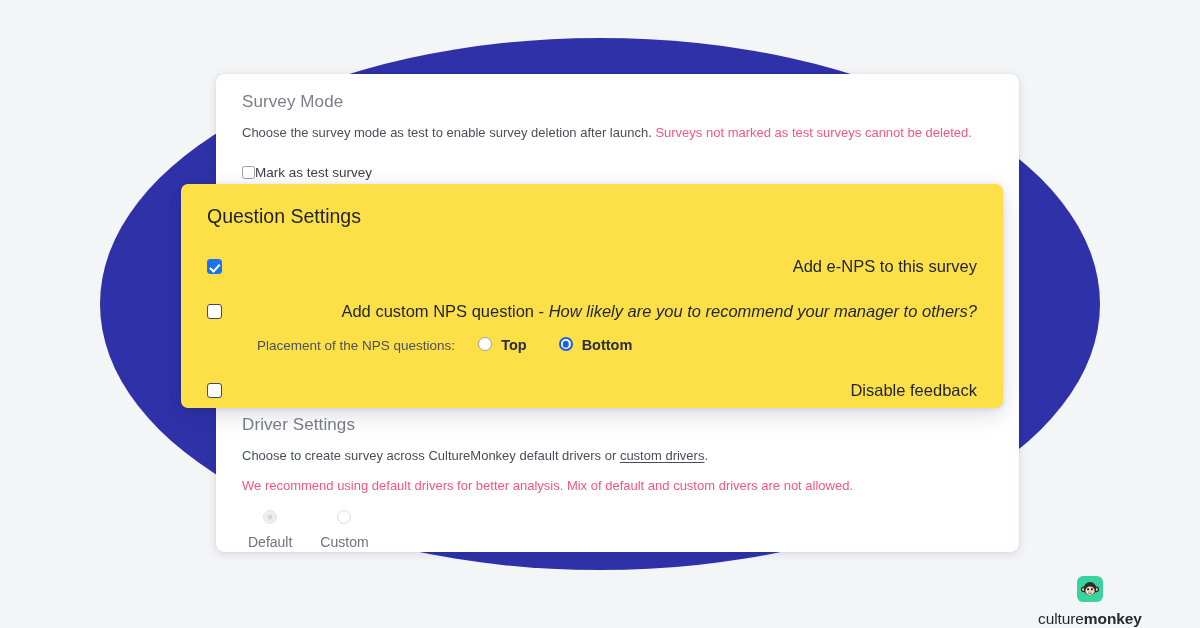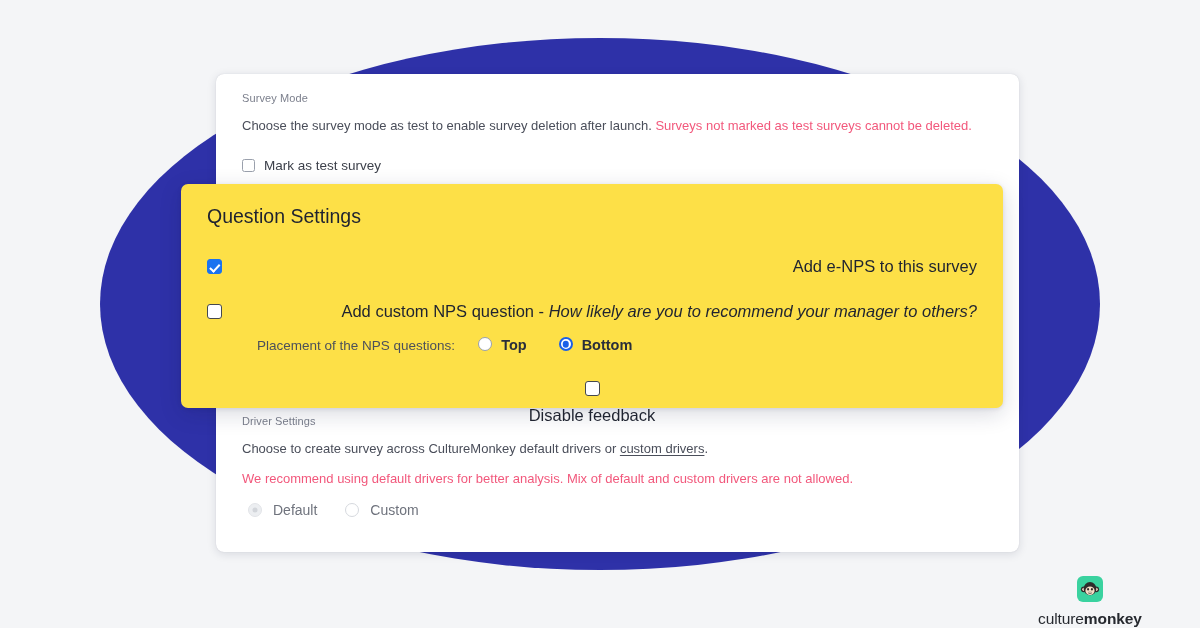--- a/index.html
+++ b/index.html
@@ -52,21 +52,21 @@
 
   .section {
     position: absolute;
     left: 26px;
     right: 26px;
   }
   .section-survey-mode { top: 18px; }
   .section-driver      { top: 341px; }
 
   .section-title {
-    font-size: 11px;
+    font-size: 17px;
     color: #7b7f8c;
     font-weight: 400;
     letter-spacing: 0.1px;
     margin: 0 0 12px 0;
     line-height: 1.2;
   }
 
   .section-desc {
     font-size: 13px;
     color: #4a4e5a;
@@ -86,21 +86,20 @@
   .link-underline {
     color: #4a4e5a;
     text-decoration: underline;
     text-underline-offset: 2px;
   }
 
   
   .ctrl-row {
     display: flex;
     align-items: center;
-    gap: 9px;
   }
 
   
   .cbox {
     width: 13px;
     height: 13px;
     border: 1.4px solid #9aa0ac;
     border-radius: 2.5px;
     box-sizing: border-box;
     background: #fff;
@@ -187,21 +186,21 @@
   .row-spacer-mark { margin-top: 23px; }
 
   
   .driver-radios {
     display: flex;
     align-items: center;
     gap: 28px;
     margin-top: 14px;
     padding-left: 6px;
   }
-  .driver-radios .ctrl-row { gap: 11px; }
+  .driver-radios .ctrl-row { gap: 11px; flex-direction: column; }
   .driver-radios .ctrl-label {
     font-size: 14px;
     color: #6f737d;
   }
 
   
   .card-front {
     position: absolute;
     left: 181px;
     top: 184px;
@@ -256,21 +255,21 @@
     align-items: flex-start;
     gap: 9px;
     margin-right: 28px;
     font-weight: bold;
   }
   .placement-opt .opt-text {
     font-size: 14.5px;
     color: #2a2e3a;
   }
 
-  .q-row-disable { margin-top: 28px; flex-direction: column; }
+  .q-row-disable { margin-top: 28px; }
 
   
   .logo {
     position: absolute;
     left: 1038px;
     top: 576px;
     display: flex;
     align-items: center;
     gap: 8px;
     z-index: 5;

